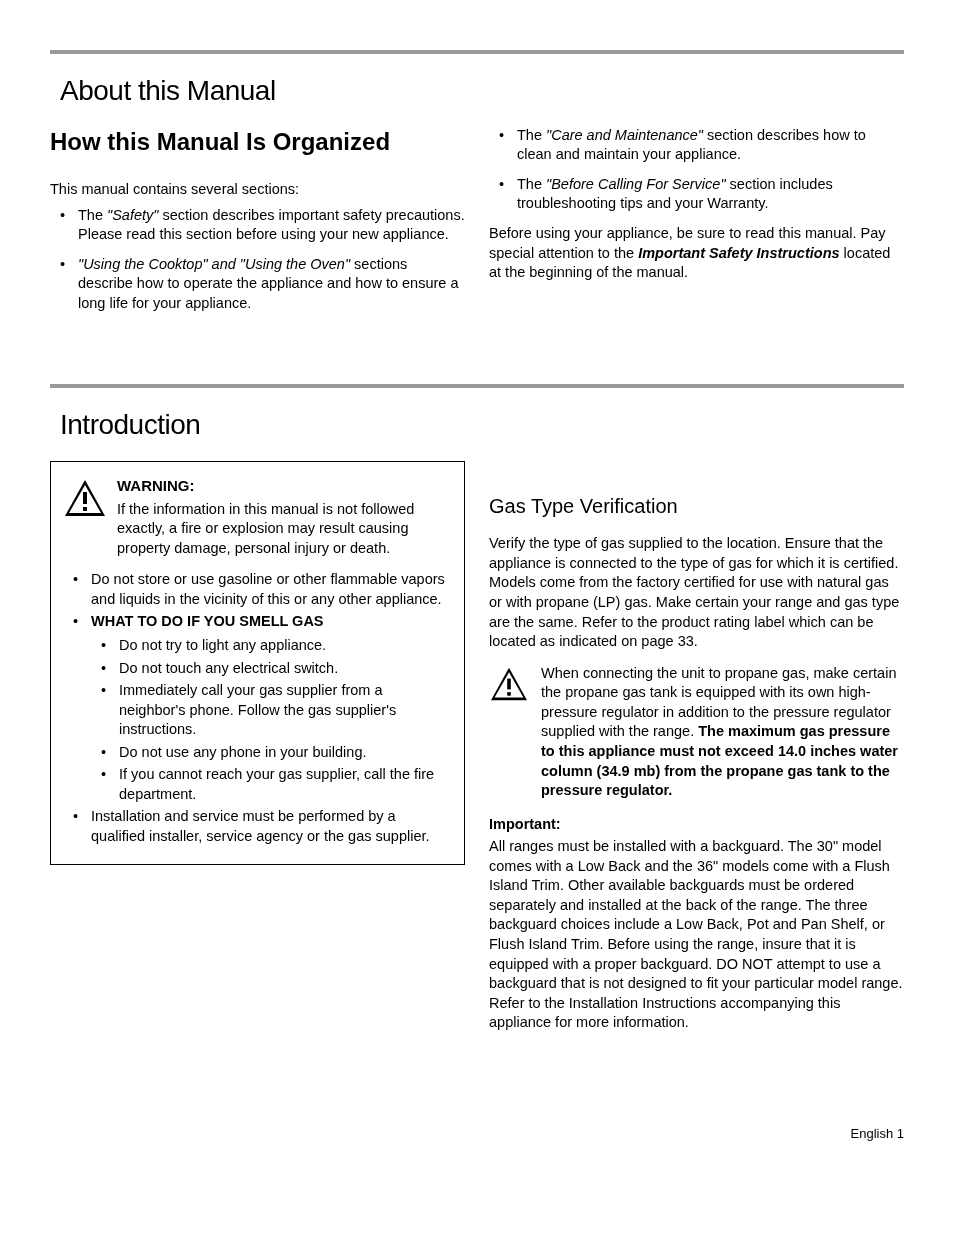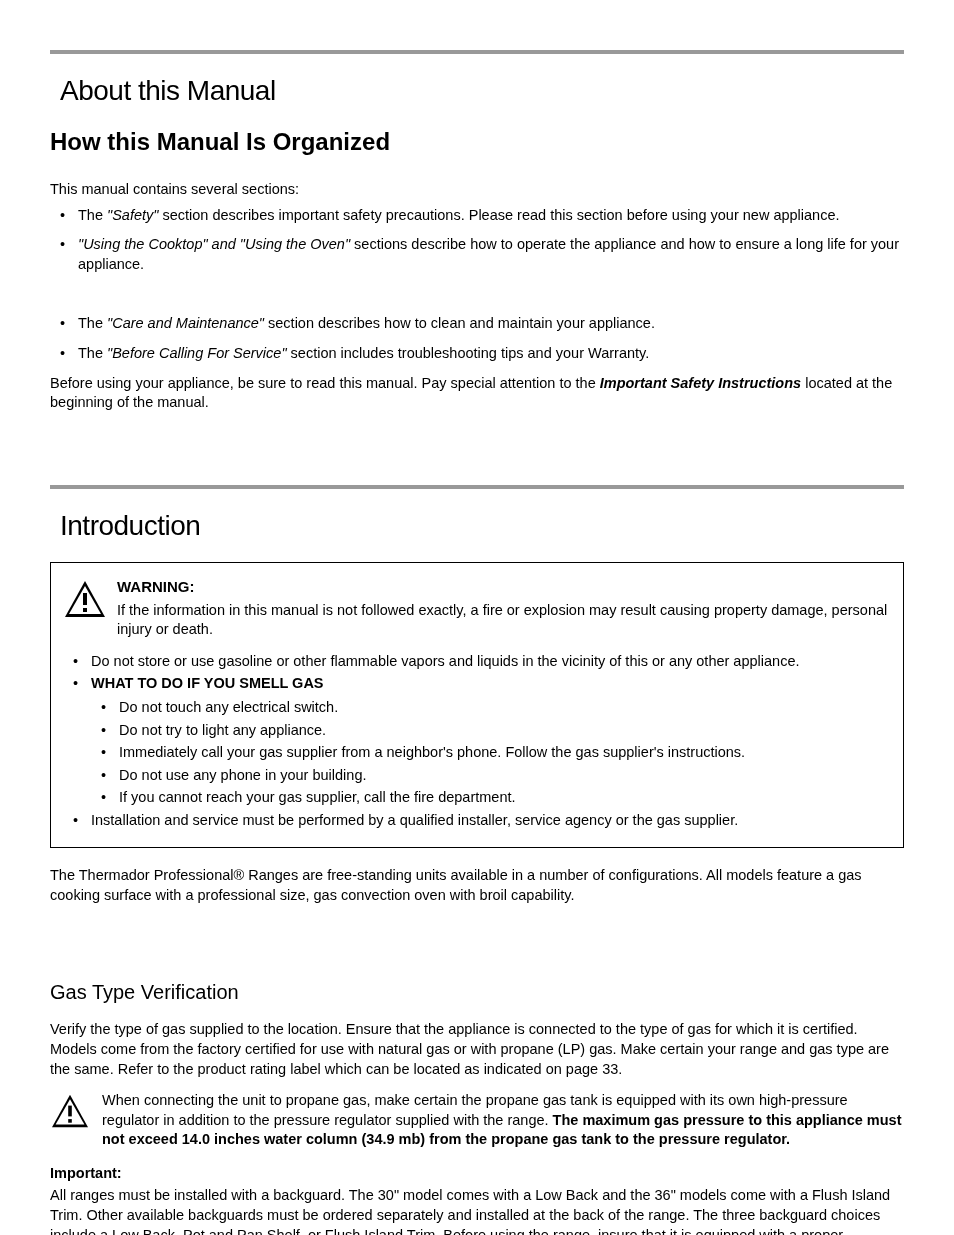--- a/index.html
+++ b/index.html
@@ -30,22 +30,21 @@
       margin-bottom: 22px;
     }
     h3 {
       font-size: 20px;
       font-weight: normal;
       margin-bottom: 14px;
       margin-top: 32px;
     }
     .columns {
       display: flex;
-      gap: 30px;
-      flex-direction: column;
+      gap: 24px;
     }
     .col {
       flex: 1;
     }
     p { margin-bottom: 12px; }
     ul { list-style: none; padding-left: 0; }
     ul.bullets > li {
       position: relative;
       padding-left: 28px;
       margin-bottom: 10px;
@@ -142,32 +141,31 @@
         <div class="warn-header-text">
           <div class="warn-title">WARNING:</div>
           <div>If the information in this manual is not followed exactly, a fire or explosion may result causing property damage, personal injury or death.</div>
         </div>
       </div>
       <ul class="bullets tight">
         <li>Do not store or use gasoline or other flammable vapors and liquids in the vicinity of this or any other appliance.</li>
         <li>
           <span class="bold">WHAT TO DO IF YOU SMELL GAS</span>
           <ul class="nested">
+            <li>Do not try to light any appliance.</li>
             <li>Do not touch any electrical switch.</li>
-            <li>Do not try to light any appliance.</li>
             <li>Immediately call your gas supplier from a neighbor's phone. Follow the gas supplier's instructions.</li>
             <li>Do not use any phone in your building.</li>
             <li>If you cannot reach your gas supplier, call the fire department.</li>
           </ul>
         </li>
         <li>Installation and service must be performed by a qualified installer, service agency or the gas supplier.</li>
       </ul>
     </div>
 
-    <p>The Thermador Professional® Ranges are free-standing units available in a number of configurations. All models feature a gas cooking surface with a professional size, gas convection oven with broil capability.</p>
   </div>
 
   <div class="col">
     <h3>Gas Type Verification</h3>
     <p>Verify the type of gas supplied to the location. Ensure that the appliance is connected to the type of gas for which it is certified. Models come from the factory certified for use with natural gas or with propane (LP) gas. Make certain your range and gas type are the same. Refer to the product rating label which can be located as indicated on page 33.</p>
 
     <div class="caution-row">
       <svg class="warn-icon" width="40" height="36" viewBox="0 0 44 40">
         <path d="M22 2 L42 38 L2 38 Z" fill="#000"></path>
         <path d="M22 7 L38 35 L6 35 Z" fill="#fff"></path>

